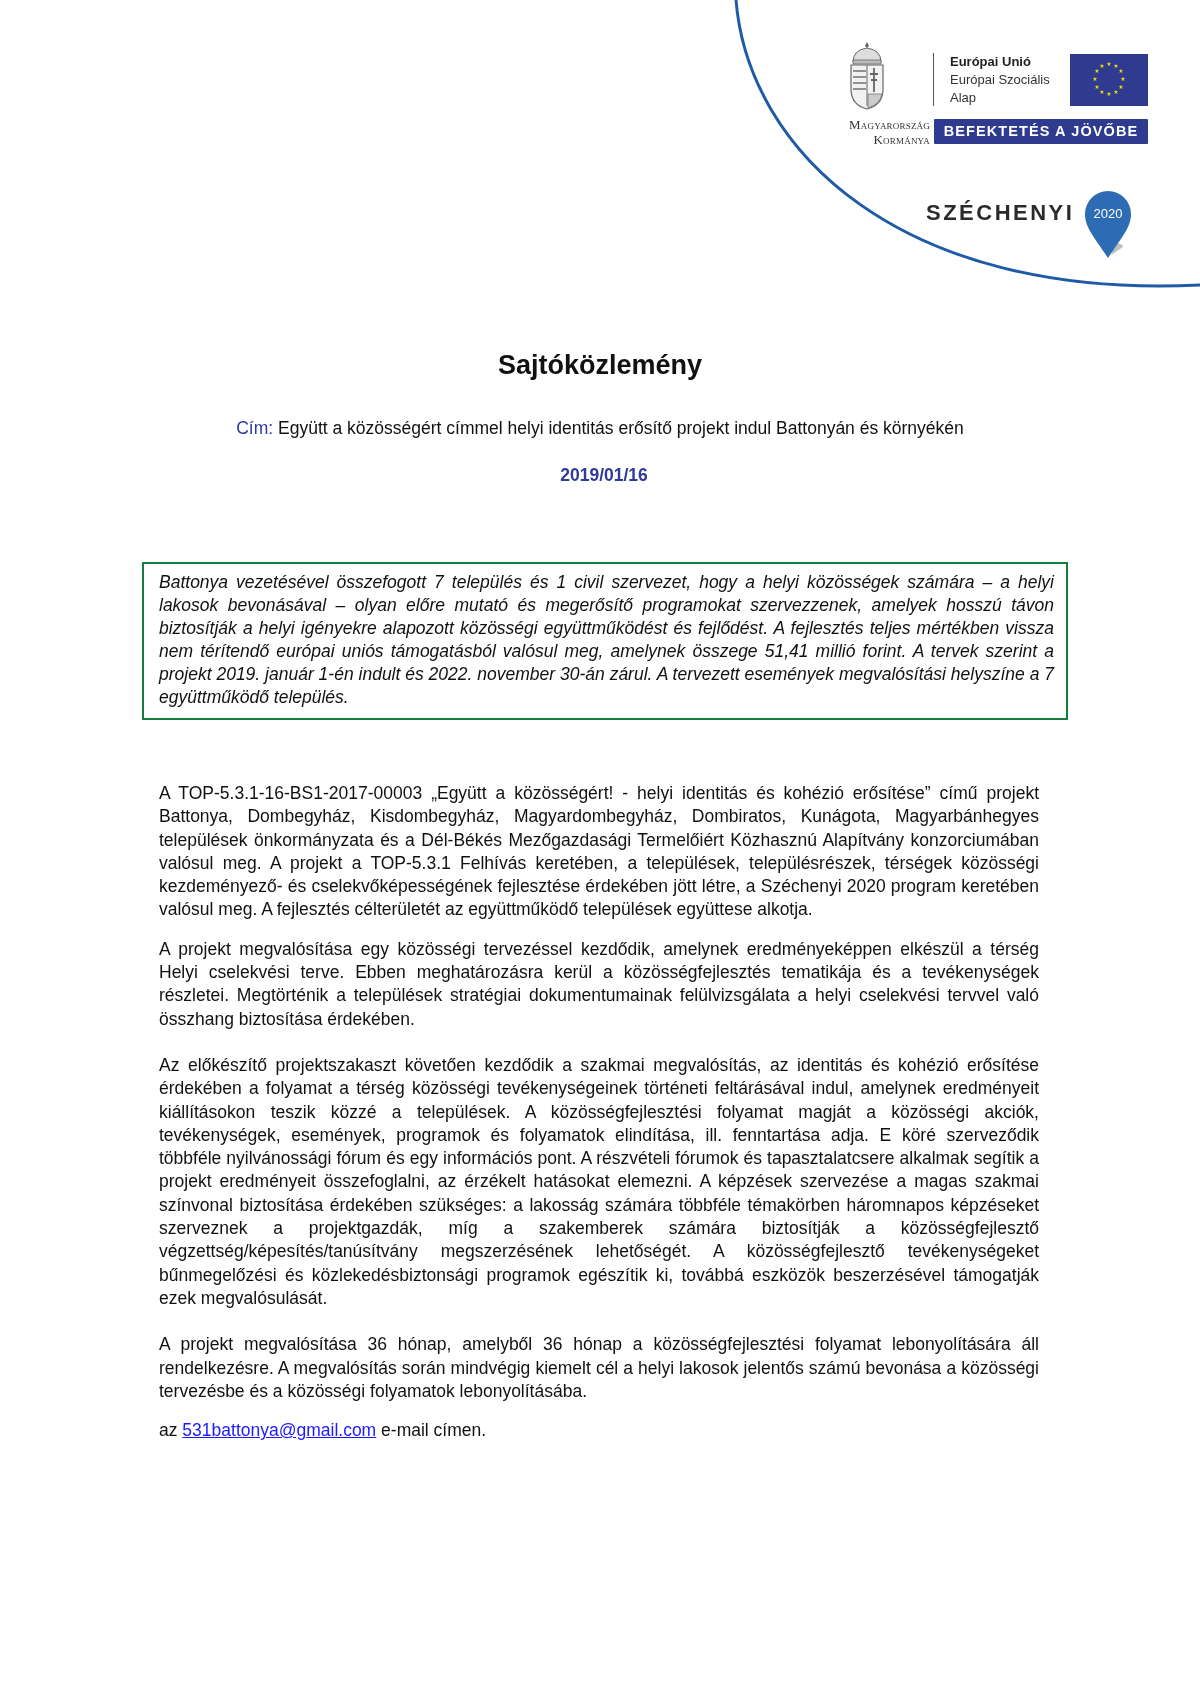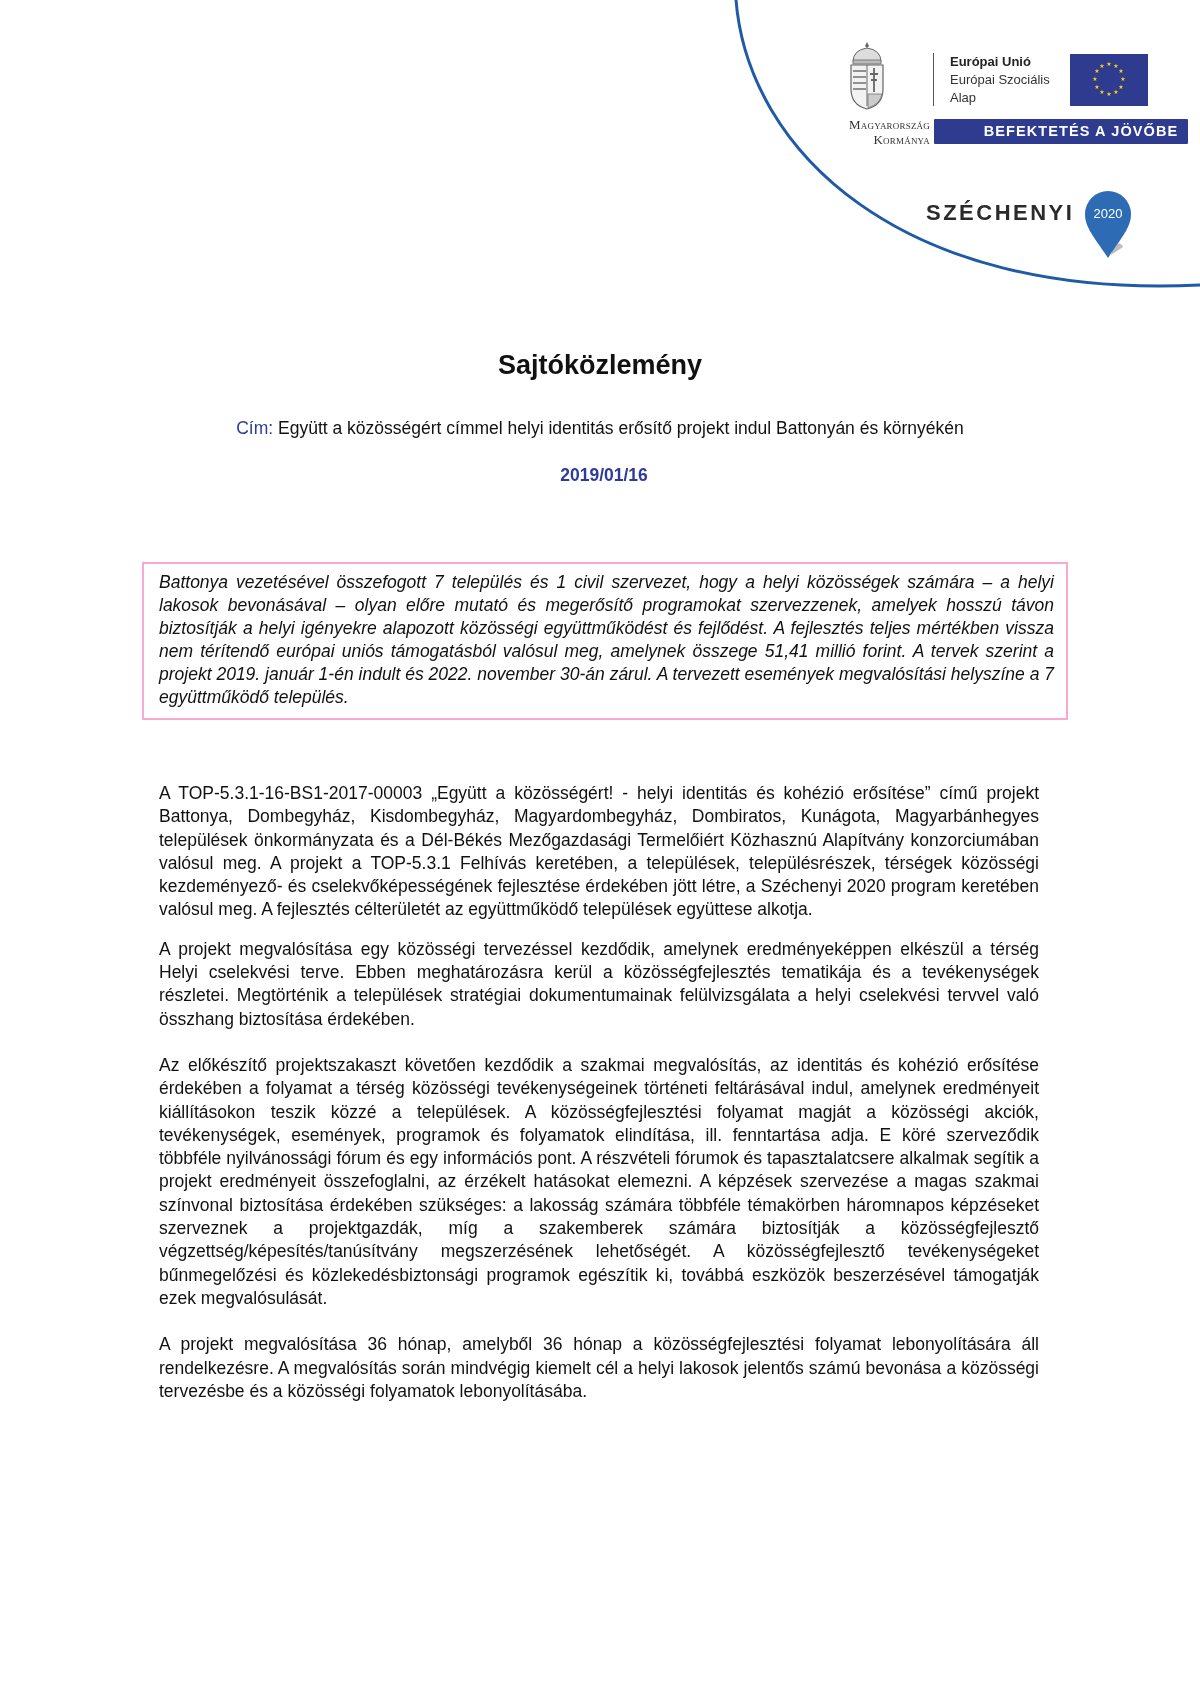--- a/index.html
+++ b/index.html
@@ -12,33 +12,33 @@
   
   .crest { position: absolute; left: 845px; top: 40px; width: 44px; height: 72px; }
   .kormany { position: absolute; left: 806px; top: 117px; width: 124px; text-align: right;
     font-family: "Liberation Serif", serif; color: #333; font-size: 13px; line-height: 15px; letter-spacing: 0.2px; }
   .kormany .sc { font-variant: small-caps; }
   .eu-sep { position: absolute; left: 933px; top: 53px; width: 1px; height: 53px; background: #555; }
   .eu-text { position: absolute; left: 942px; top: 53px; font-size: 13px; line-height: 18px; color: #333; margin-left: 8px; }
   .eu-text .b { font-weight: bold; color: #222; }
   .eu-flag { position: absolute; left: 1070px; top: 54px; width: 78px; height: 52px; background: #2e3b8f; }
   .befekt { position: absolute; left: 934px; top: 119px; width: 214px; height: 25px; background: #2e3b8f;
-    color: #fff; font-weight: bold; font-size: 14.5px; letter-spacing: 1.1px; line-height: 25px; text-align: center; border-radius: 1px; padding-left: 40px; }
+    color: #fff; font-weight: bold; font-size: 14.5px; letter-spacing: 1.1px; line-height: 25px; text-align: center; border-radius: 1px; }
   .szech { position: absolute; left: 926px; top: 200px; font-weight: bold; font-size: 22px; letter-spacing: 2.5px; color: #2b2b2b; text-align: center; }
   .pin { position: absolute; left: 1083px; top: 189px; width: 50px; height: 72px; }
 
   
   .title { position: absolute; left: 0; width: 1200px; top: 350px; text-align: center;
     font-weight: bold; font-size: 27px; color: #111; }
   .subtitle { position: absolute; left: 0; width: 1200px; top: 418px; text-align: center; font-size: 17.5px; color: #111; }
   .subtitle .lbl { color: #2e3b9a; font-weight: normal; }
   .date { position: absolute; left: 4px; width: 1200px; top: 465px; text-align: center; font-size: 17.5px; font-weight: bold; color: #2e3b9a; }
 
   
-  .box { position: absolute; left: 142px; top: 562px; width: 926px; height: 158px; border: 2px solid #f9a8d4;
+  .box { position: absolute; left: 142px; top: 562px; width: 926px; height: 158px; border: 2px solid #15803d;
     box-sizing: border-box; padding: 7px 12px 0 15px; }
   .box p { margin: 0; font-style: italic; font-size: 17.5px; line-height: 23px; text-align: justify; color: #111; }
 
   
   .body { position: absolute; left: 143px; top: 766px; width: 912px; }
   .body p { margin: 16px; font-size: 17.5px; line-height: 23.3px; text-align: justify; color: #111; }
   .body p.gap { margin-top: 23px; }
   .info-label { margin-top: 23px !important; font-weight: bold; color: #2e3b9a !important; }
   .email { color: #1a1aff; text-decoration: underline; }
 </style>
@@ -107,13 +107,14 @@
 
 <div class="box">
   <p>Battonya vezetésével összefogott 7 település és 1 civil szervezet, hogy a helyi közösségek számára – a helyi lakosok bevonásával – olyan előre mutató és megerősítő programokat szervezzenek, amelyek hosszú távon biztosítják a helyi igényekre alapozott közösségi együttműködést és fejlődést. A fejlesztés teljes mértékben vissza nem térítendő európai uniós támogatásból valósul meg, amelynek összege 51,41 millió forint. A tervek szerint a projekt 2019. január 1-én indult és 2022. november 30-án zárul. A tervezett események megvalósítási helyszíne a 7 együttműködő település.</p>
 </div>
 
 <div class="body">
   <p>A TOP-5.3.1-16-BS1-2017-00003 „Együtt a közösségért! - helyi identitás és kohézió erősítése” című projekt Battonya, Dombegyház, Kisdombegyház, Magyardombegyház, Dombiratos, Kunágota, Magyarbánhegyes települések önkormányzata és a Dél-Békés Mezőgazdasági Termelőiért Közhasznú Alapítvány konzorciumában valósul meg. A projekt a TOP-5.3.1 Felhívás keretében, a települések, településrészek, térségek közösségi kezdeményező- és cselekvőképességének fejlesztése érdekében jött létre, a Széchenyi 2020 program keretében valósul meg. A fejlesztés célterületét az együttműködő települések együttese alkotja.</p>
   <p>A projekt megvalósítása egy közösségi tervezéssel kezdődik, amelynek eredményeképpen elkészül a térség Helyi cselekvési terve. Ebben meghatározásra kerül a közösségfejlesztés tematikája és a tevékenységek részletei. Megtörténik a települések stratégiai dokumentumainak felülvizsgálata a helyi cselekvési tervvel való összhang biztosítása érdekében.</p>
   <p class="gap">Az előkészítő projektszakaszt követően kezdődik a szakmai megvalósítás, az identitás és kohézió erősítése érdekében a folyamat a térség közösségi tevékenységeinek történeti feltárásával indul, amelynek eredményeit kiállításokon teszik közzé a települések. A közösségfejlesztési folyamat magját a közösségi akciók, tevékenységek, események, programok és folyamatok elindítása, ill. fenntartása adja. E köré szerveződik többféle nyilvánossági fórum és egy információs pont. A részvételi fórumok és tapasztalatcsere alkalmak segítik a projekt eredményeit összefoglalni, az érzékelt hatásokat elemezni. A képzések szervezése a magas szakmai színvonal biztosítása érdekében szükséges: a lakosság számára többféle témakörben háromnapos képzéseket szerveznek a projektgazdák, míg a szakemberek számára biztosítják a közösségfejlesztő végzettség/képesítés/tanúsítvány megszerzésének lehetőségét. A közösségfejlesztő tevékenységeket bűnmegelőzési és közlekedésbiztonsági programok egészítik ki, továbbá eszközök beszerzésével támogatják ezek megvalósulását.</p>
   <p class="gap">A projekt megvalósítása 36 hónap, amelyből 36 hónap a közösségfejlesztési folyamat lebonyolítására áll rendelkezésre. A megvalósítás során mindvégig kiemelt cél a helyi lakosok jelentős számú bevonása a közösségi tervezésbe és a közösségi folyamatok lebonyolításába.</p>
+  <p><span>az </span><a class="email">531battonya@gmail.com</a><span> e-mail címen.</span></p>
 </div>
 
 </body></html>

